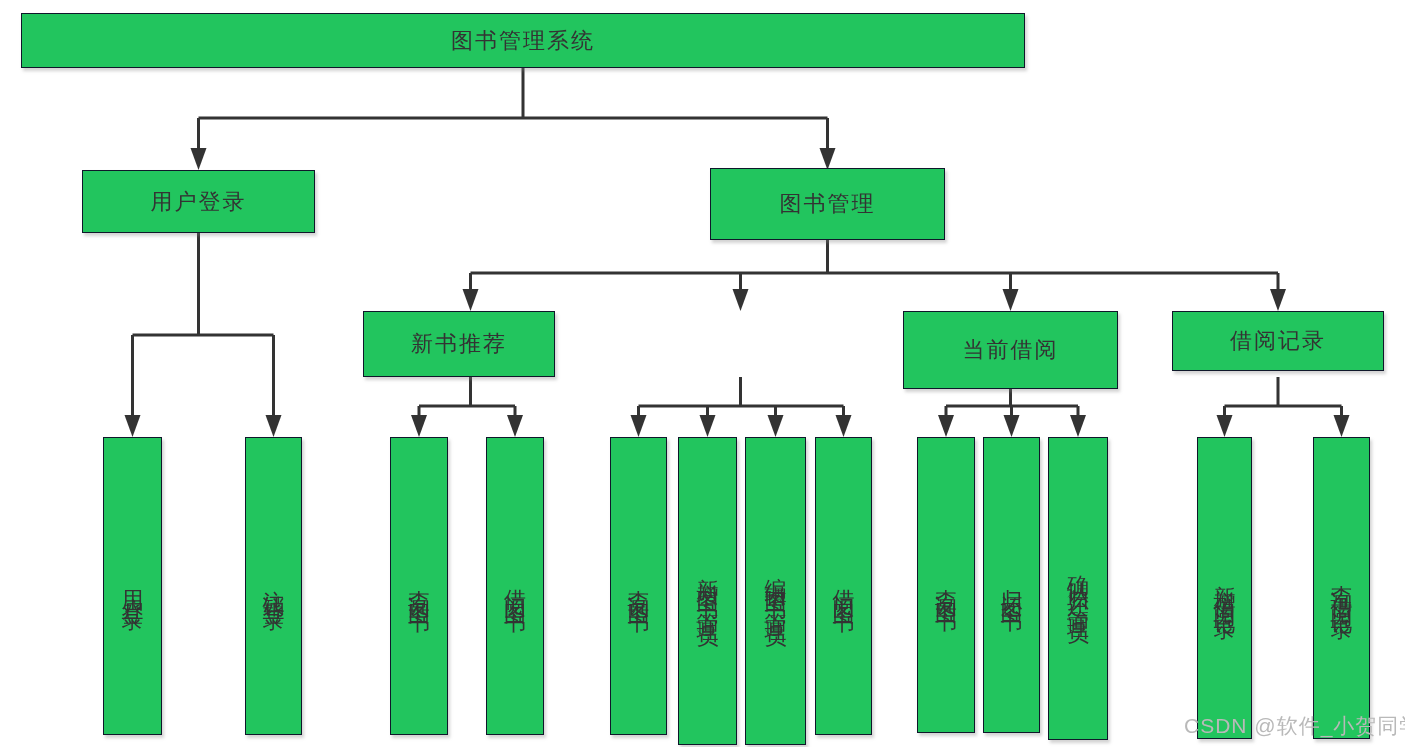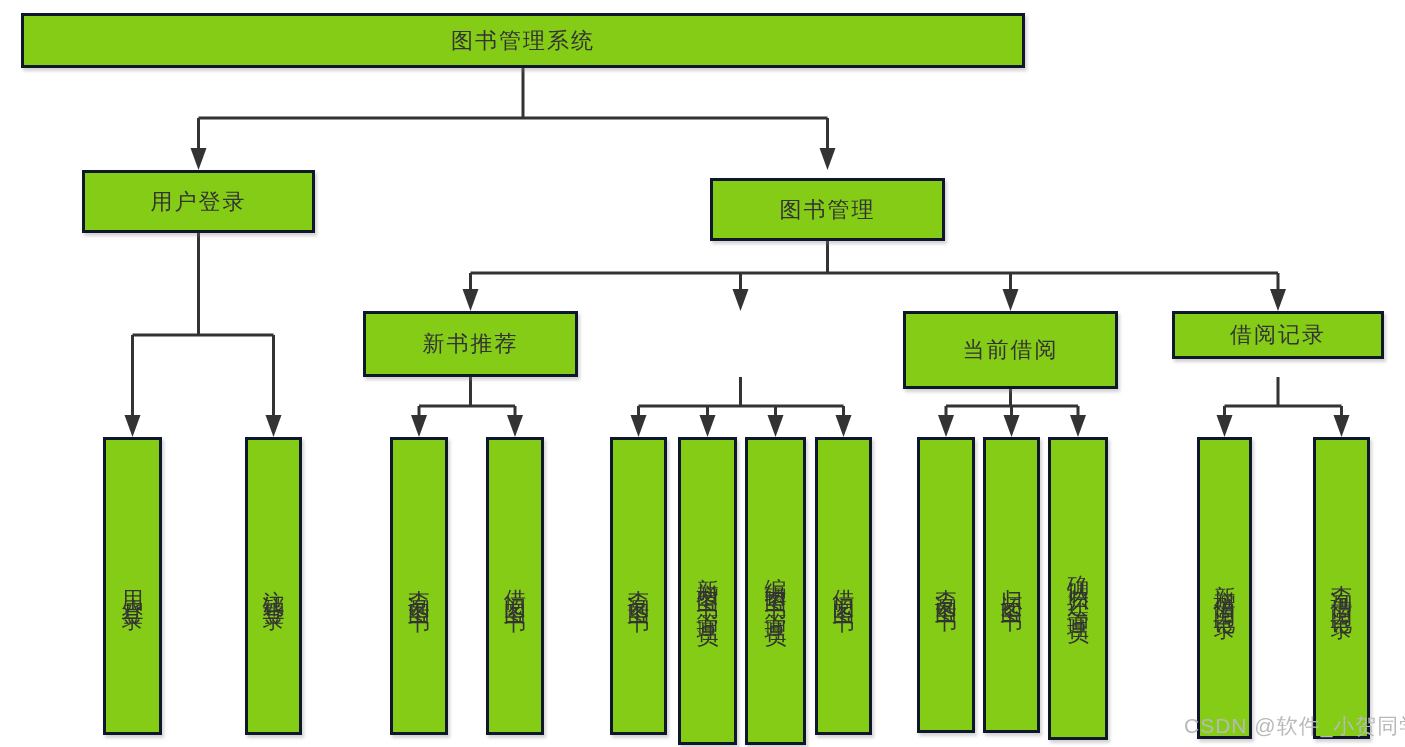--- a/index.html
+++ b/index.html
@@ -17,22 +17,22 @@
   }
   .wires {
     position: absolute;
     left: 0;
     top: 0;
     z-index: 0;
   }
   .box {
     position: absolute;
     box-sizing: border-box;
-    background: #84cc16;
-    border: 3px solid #0f172a;
+    background: #22c55e;
+    border: 1px solid #0f172a;
     box-shadow: 2px 3px 3px rgba(130,130,130,0.35);
     display: flex;
     align-items: center;
     justify-content: center;
     color: #333333;
     z-index: 1;
   }
   .lbl {
     font-size: 22px;
     letter-spacing: 2px;
@@ -99,31 +99,31 @@
     <polygon stroke="none" points="1341.5,437 1333.5,415 1349.5,415"></polygon>
   </svg>
 
   <div class="box" style="left:21px;top:13px;width:1004px;height:55px">
     <span class="lbl">图书管理系统</span>
   </div>
 
   <div class="box" style="left:82px;top:170px;width:233px;height:63px">
     <span class="lbl">用户登录</span>
   </div>
-  <div class="box" style="left:710px;top:178px;width:235px;height:63px">
+  <div class="box" style="left:710px;top:168px;width:235px;height:72px">
     <span class="lbl">图书管理</span>
   </div>
 
-  <div class="box" style="left:363px;top:311px;width:215px;height:66px">
+  <div class="box" style="left:363px;top:311px;width:192px;height:66px">
     <span class="lbl">新书推荐</span>
   </div>
   <div class="box" style="left:903px;top:311px;width:215px;height:78px">
     <span class="lbl">当前借阅</span>
   </div>
-  <div class="box" style="left:1172px;top:311px;width:212px;height:48px">
+  <div class="box" style="left:1172px;top:311px;width:212px;height:60px">
     <span class="lbl">借阅记录</span>
   </div>
 
   <div class="box leaf" style="left:103px;top:437px;width:59px;height:298px">
     <span class="vlbl">用户登录</span>
   </div>
   <div class="box leaf" style="left:245px;top:437px;width:57px;height:298px">
     <span class="vlbl">注销登录</span>
   </div>
 

